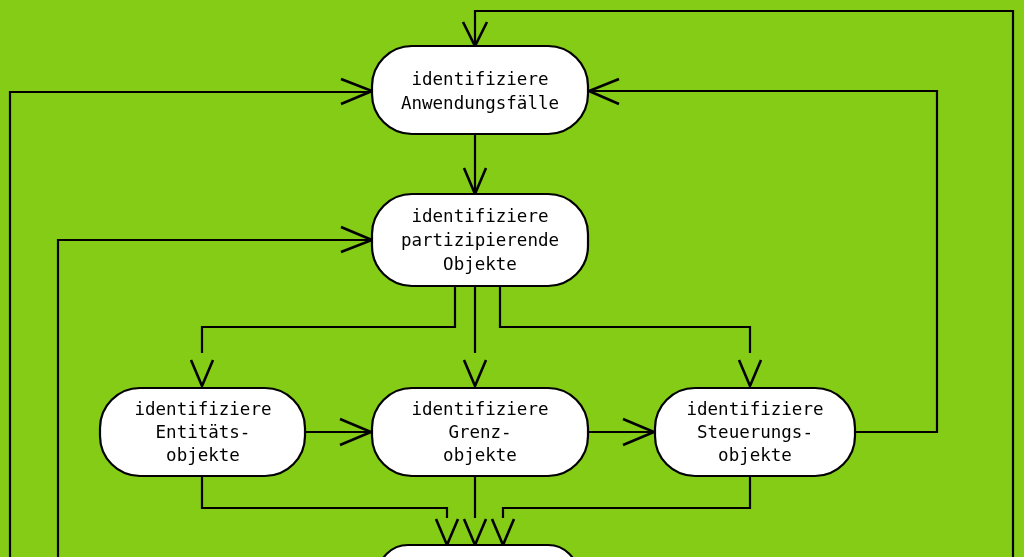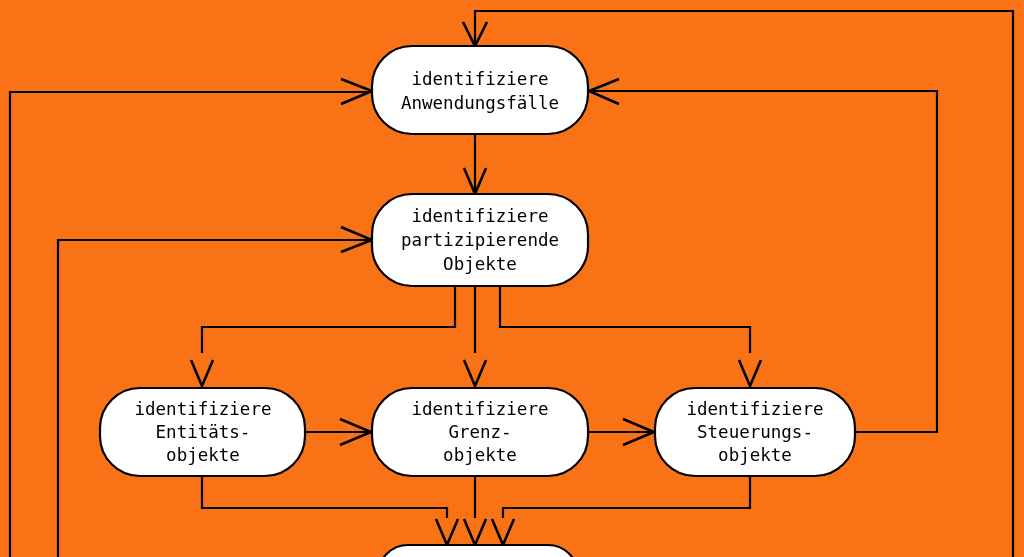--- a/index.html
+++ b/index.html
@@ -8,21 +8,21 @@
     padding: 0;
     background: #ffffff;
   }
   body {
     font-family: "DejaVu Sans Mono", "Liberation Mono", monospace;
   }
   #diagram-root {
     position: relative;
     width: 1024px;
     height: 557px;
-    background: #f97316;
+    background: #84cc16;
     overflow: hidden;
     text-align: right;
   }
   #diagram-svg {
     position: absolute;
     top: 0;
     left: 0;
     width: 1024px;
     height: 557px;
     display: block;

